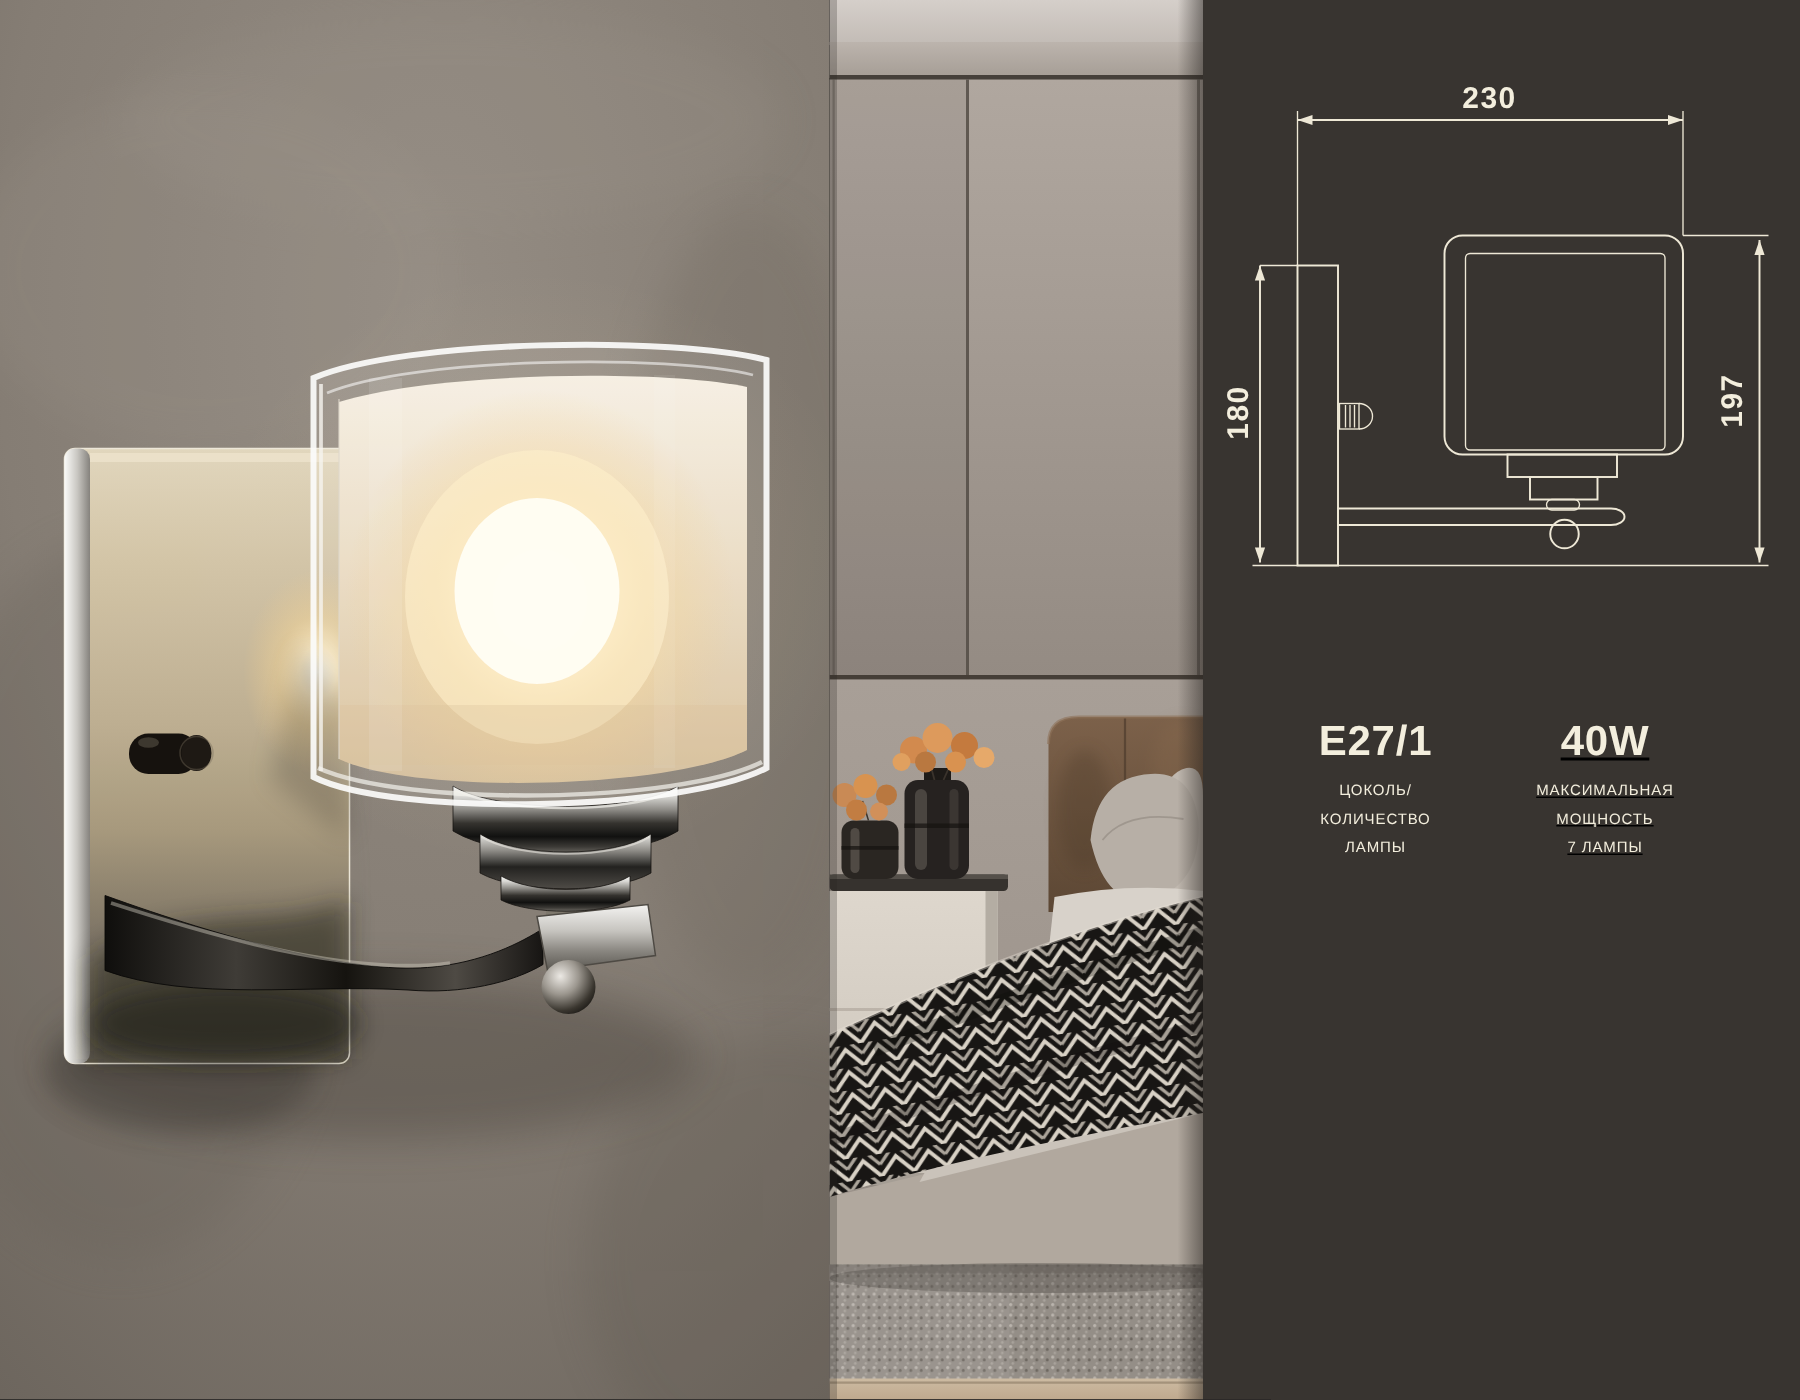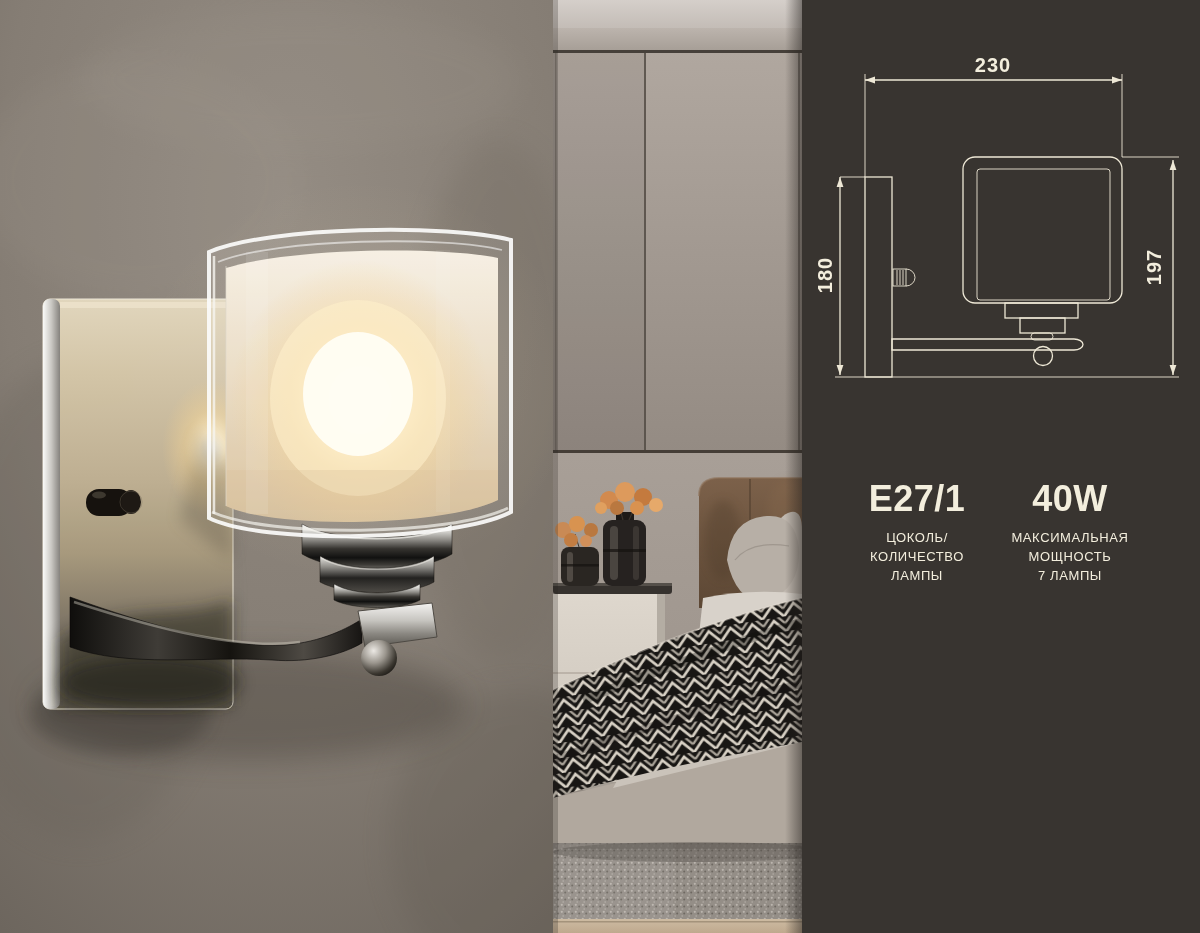--- a/index.html
+++ b/index.html
@@ -13,27 +13,27 @@
     background:var(--panel_bg);
     font-family:"Liberation Sans", sans-serif;
   }
   .photo-left{position:absolute;left:0;top:0;width:553px;height:933px;}
   .photo-middle{position:absolute;left:553px;top:0;width:249px;height:933px;}
   .panel-right{position:absolute;left:802px;top:0;width:432px;height:933px;background:var(--panel_bg);}
   .diagram-wrap{position:absolute;left:0;top:0;width:398px;height:420px;}
   .specs{position:absolute;top:478px;left:0;width:398px;display:flex;}
   .spec{width:150px;}
   .spec.first{margin-left:40px;}
-  .spec.second{margin-left:3px;}
+  .spec.second{margin-left:3px;text-decoration:underline;}
   .spec-value{
-    font-size:36px;font-weight:bold;color:var(--text);
+    font-size:28px;font-weight:bold;color:var(--text);
     text-align:center;letter-spacing:.5px;
   }
   .spec-caption{
-    margin-top:8px;font-size:13px;line-height:19px;color:var(--text);
+    margin-top:8px;font-size:10px;line-height:19px;color:var(--text);
     text-align:center;letter-spacing:.6px;
   }
   .dim-label{
     font-family:"Liberation Sans",sans-serif;font-weight:bold;font-size:20px;
     fill:var(--text);letter-spacing:1px;
   }
   .dline{stroke:var(--line);stroke-width:1.3;fill:none;}
   .dthin{stroke:var(--line);stroke-width:.9;fill:none;}
   .darrow{fill:var(--line);stroke:none;}
 </style>

